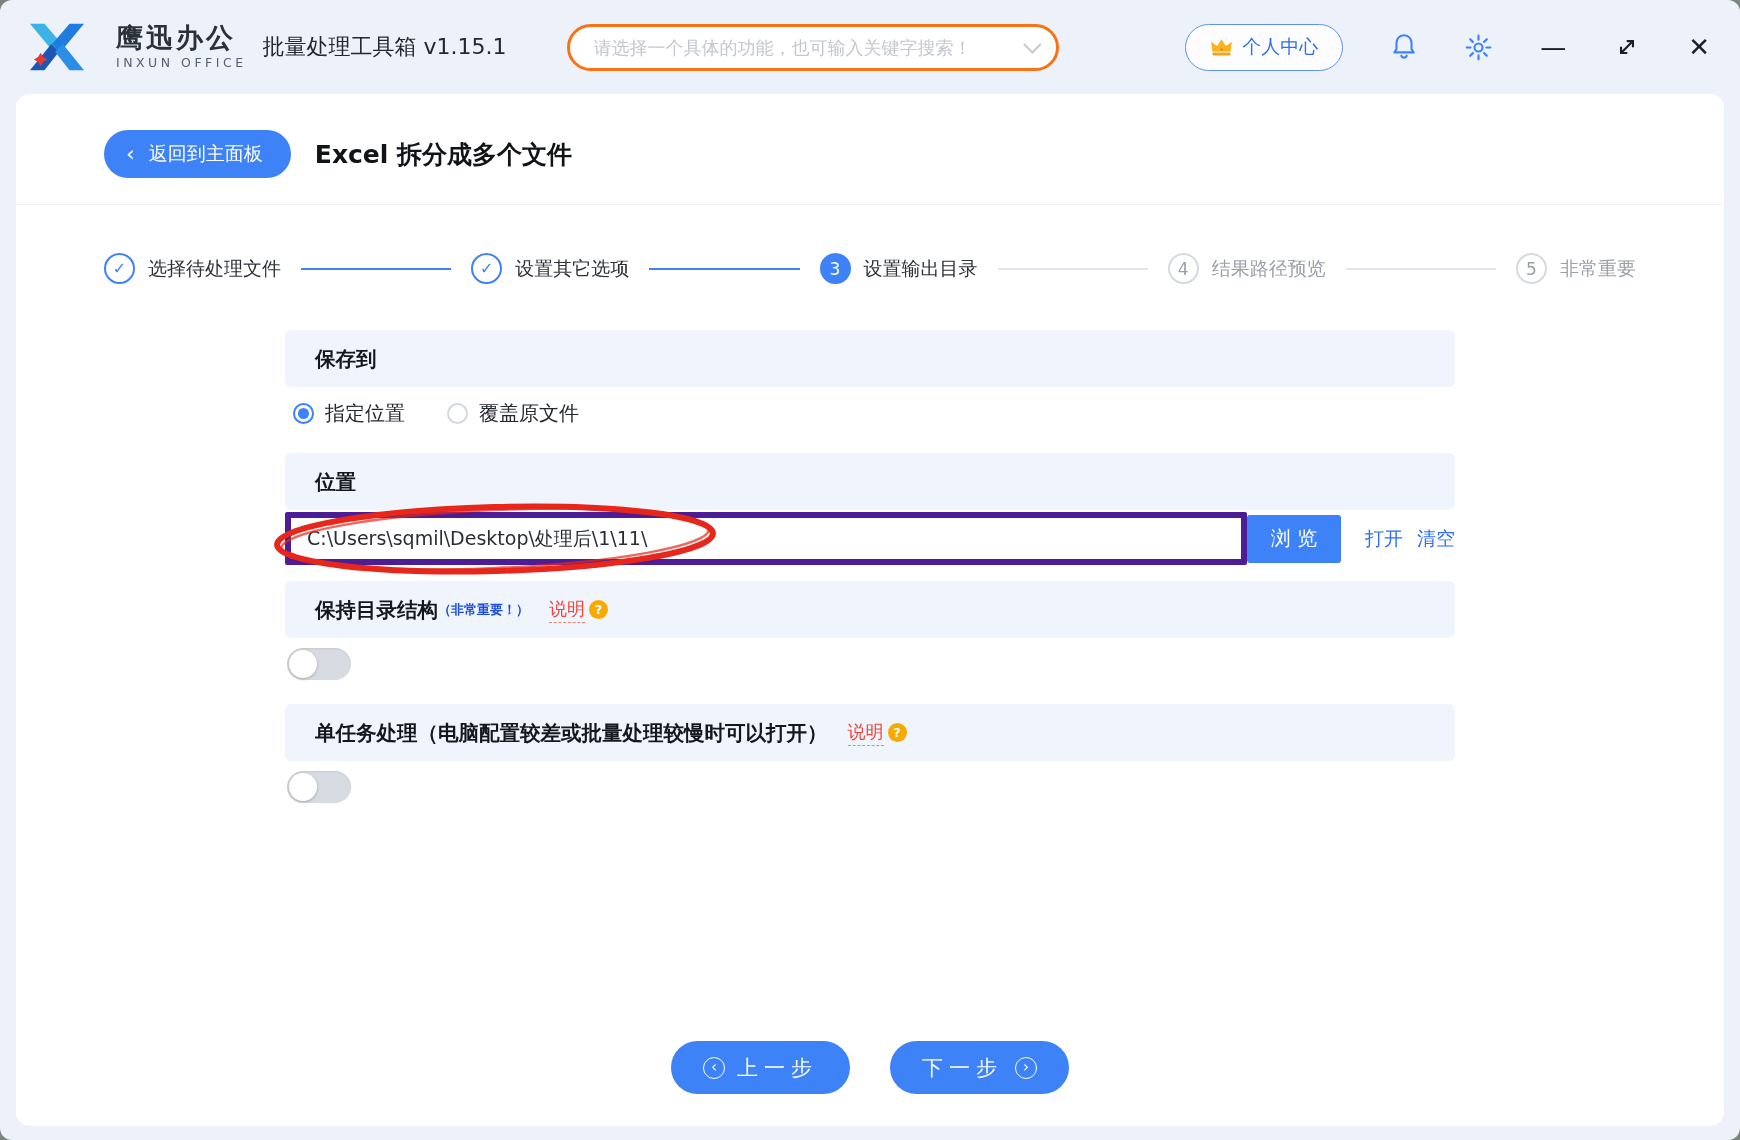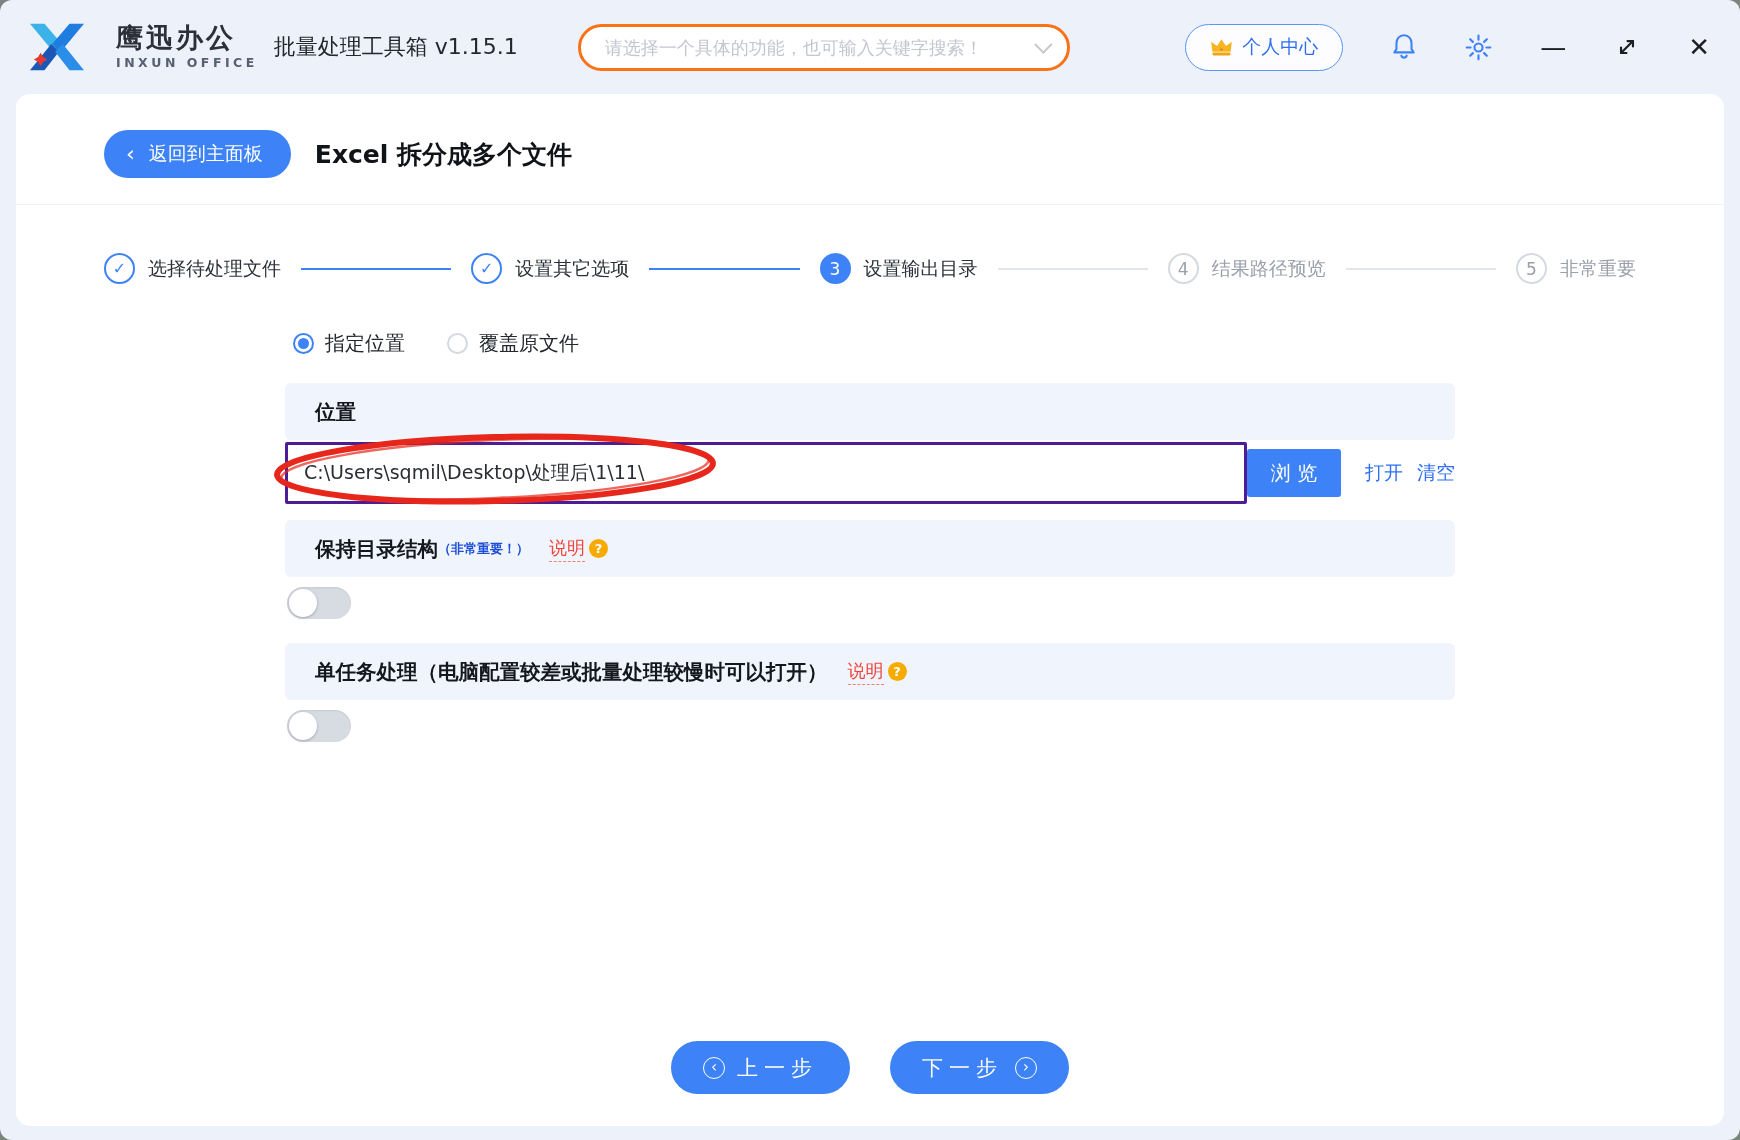--- a/index.html
+++ b/index.html
@@ -5,21 +5,21 @@
   * { margin:0; padding:0; box-sizing:border-box; }
   html,body { width:1740px; height:1140px; overflow:hidden; }
   body { background:#7a857c; font-family:"DejaVu Sans","Liberation Sans",sans-serif; }
   .window { position:absolute; inset:0; background:#edf1fa; border-radius:12px; overflow:hidden; display:flex; flex-direction:column; }
 
   
   .header { height:94px; flex-shrink:0; display:flex; align-items:center; padding:0 30px 0 26px; }
   .logo-group { display:flex; align-items:center; }
   .brand-stack { margin-left:28px; }
   .brand-cn { font-size:27px; font-weight:bold; color:#2b3138; letter-spacing:3px; line-height:1.05; }
-  .brand-en { font-size:12.5px; font-weight:bold; color:#566070; letter-spacing:3.5px; margin-top:2px; }
+  .brand-en { font-size:12.5px; font-weight:normal; color:#566070; letter-spacing:3.5px; margin-top:2px; }
   .app-title { font-size:22px; color:#23272e; margin-left:16px; white-space:nowrap; }
   .search-pill { margin-left:60px; width:492px; height:47px; background:#fff; border:3px solid #f97316; border-radius:24px; display:flex; align-items:center; padding:0 20px 0 24px; }
   .search-pill input { flex:1; border:none; outline:none; font-size:18px; color:#333; background:transparent; font-family:inherit; }
   .search-pill input::placeholder { color:#c3c7cf; }
   .chev-down { width:13px; height:13px; border-right:2px solid #c3c7cf; border-bottom:2px solid #c3c7cf; transform:rotate(45deg) translateY(-4px); flex-shrink:0; }
   .header-right { margin-left:auto; display:flex; align-items:center; }
   .user-pill { height:47px; border:1.5px solid #5b93f6; border-radius:24px; background:#fdfdff; display:flex; align-items:center; padding:0 24px; cursor:pointer; }
   .user-pill span.lbl { font-size:19px; color:#2f6ff2; margin-left:9px; }
   .hicon { margin-left:48px; display:flex; align-items:center; justify-content:center; cursor:pointer; }
   .win-glyph { font-size:26px; color:#1c1e22; line-height:1; }
@@ -55,21 +55,21 @@
 
   .radio-row { display:flex; align-items:center; margin:13px 0 26px 8px; }
   .radio-item { display:flex; align-items:center; margin-right:42px; cursor:pointer; }
   .radio-outer { width:21px; height:21px; border-radius:50%; flex-shrink:0; }
   .radio-outer.sel { border:2px solid #3d82f7; display:flex; align-items:center; justify-content:center; }
   .radio-outer.sel .radio-dot { width:11px; height:11px; border-radius:50%; background:#3d82f7; }
   .radio-outer.unsel { border:2px solid #d4d8df; background:#fff; }
   .radio-label { font-size:20px; color:#23272e; margin-left:11px; }
 
   .input-row { display:flex; align-items:center; margin-top:2px; position:relative; }
-  .path-input { flex:1; height:62px; border:3px solid #4c1d95; border-radius:2px; font-size:19px; color:#2a2e34; padding:0 16px; outline:none; font-family:inherit; background:#fff; }
+  .path-input { flex:1; height:53px; border:6px solid #4c1d95; border-radius:2px; font-size:19px; color:#2a2e34; padding:0 16px; outline:none; font-family:inherit; background:#fff; }
   .browse-btn { width:94px; height:48px; background:#3d82f7; color:#fff; border:none; border-radius:3px; font-size:20px; cursor:pointer; flex-shrink:0; font-family:inherit; }
   .text-link { font-size:19px; color:#2f6ff2; cursor:pointer; white-space:nowrap; }
   .link-open { margin-left:24px; }
   .link-clear { margin-left:14px; }
   .annotation-ellipse { position:absolute; left:-18px; top:-14px; pointer-events:none; }
 
   .gap16 { height:16px; }
   .gap24 { height:24px; }
 
   .toggle { width:64px; height:32px; border-radius:16px; background:#d7dbe2; position:relative; margin:10px 0 0 2px; cursor:pointer; box-shadow:inset 0 1px 2px rgba(0,0,0,.08); }
@@ -184,20 +184,23 @@
       </div>
       <div class="connector gray"></div>
       <div class="step">
         <div class="step-circle pending">5</div>
         <div class="step-label gray">非常重要</div>
       </div>
     </div>
 
     <div class="content">
 
+      <div class="section-bar">
+        <span class="section-title">保存到</span>
+      </div>
 
       <div class="radio-row">
         <div class="radio-item">
           <span class="radio-outer sel">
               <span class="radio-dot"></span>
             </span>
           <span class="radio-label">指定位置</span>
         </div>
         <div class="radio-item">
           <span class="radio-outer unsel"></span>

